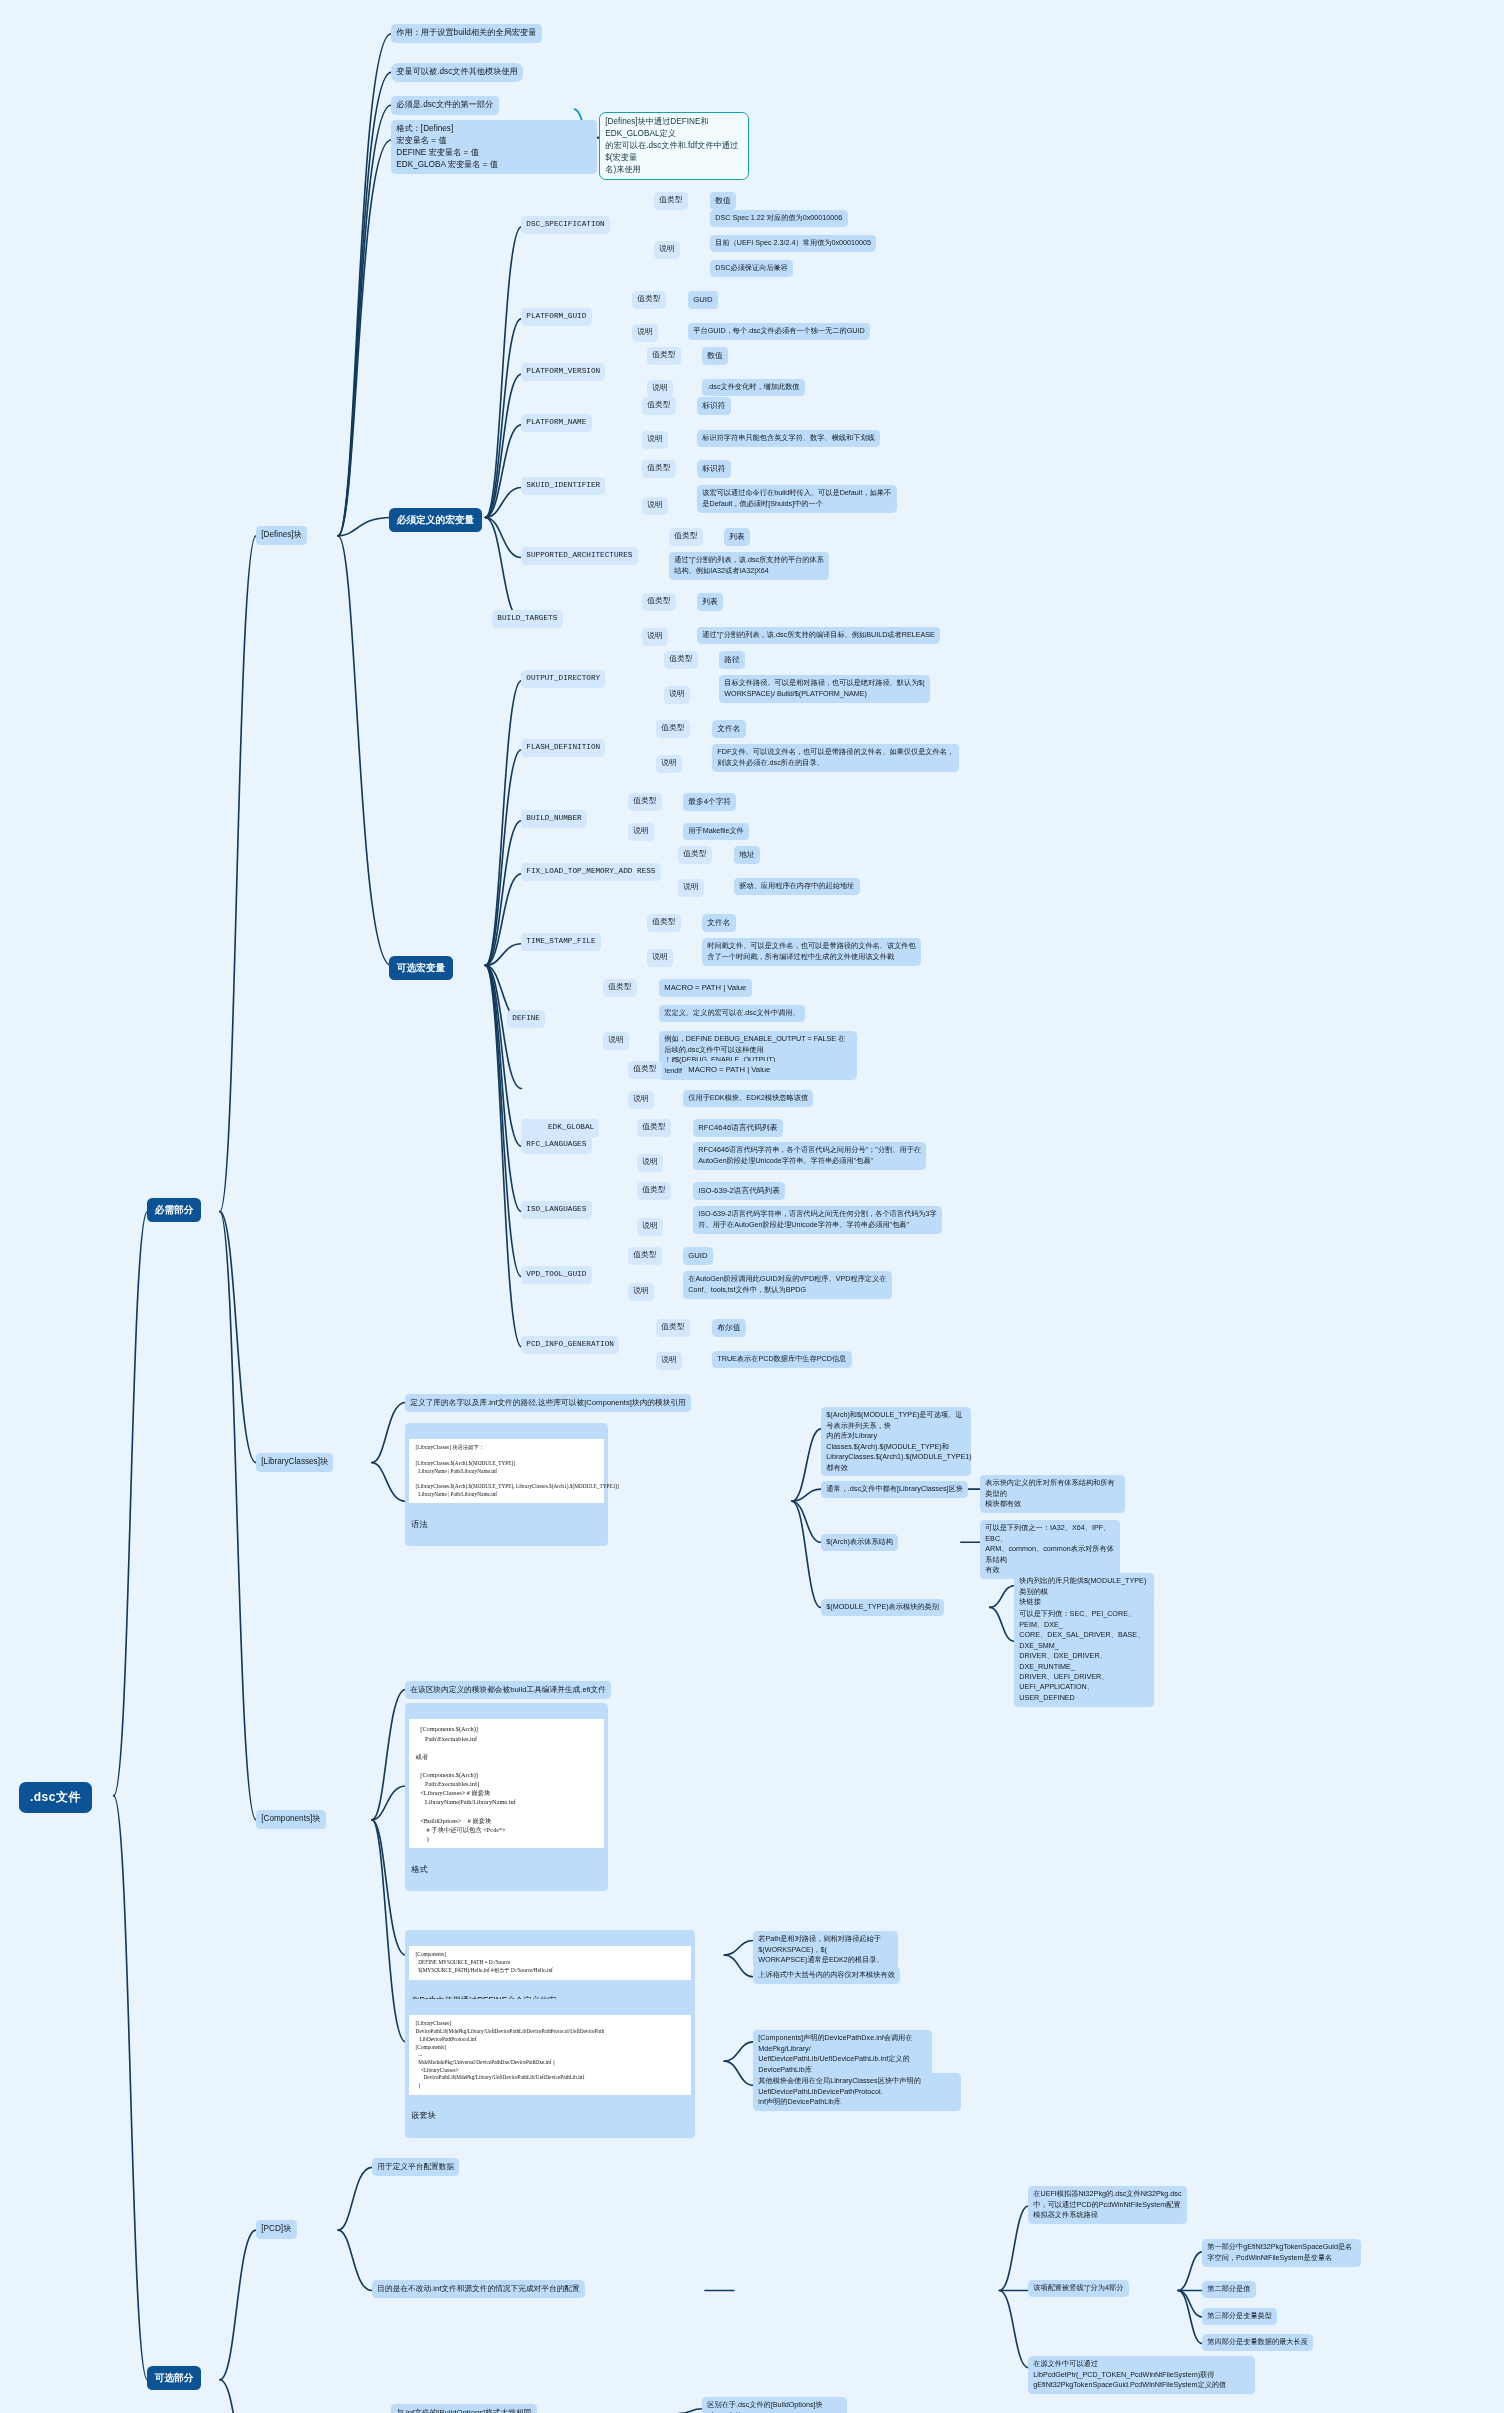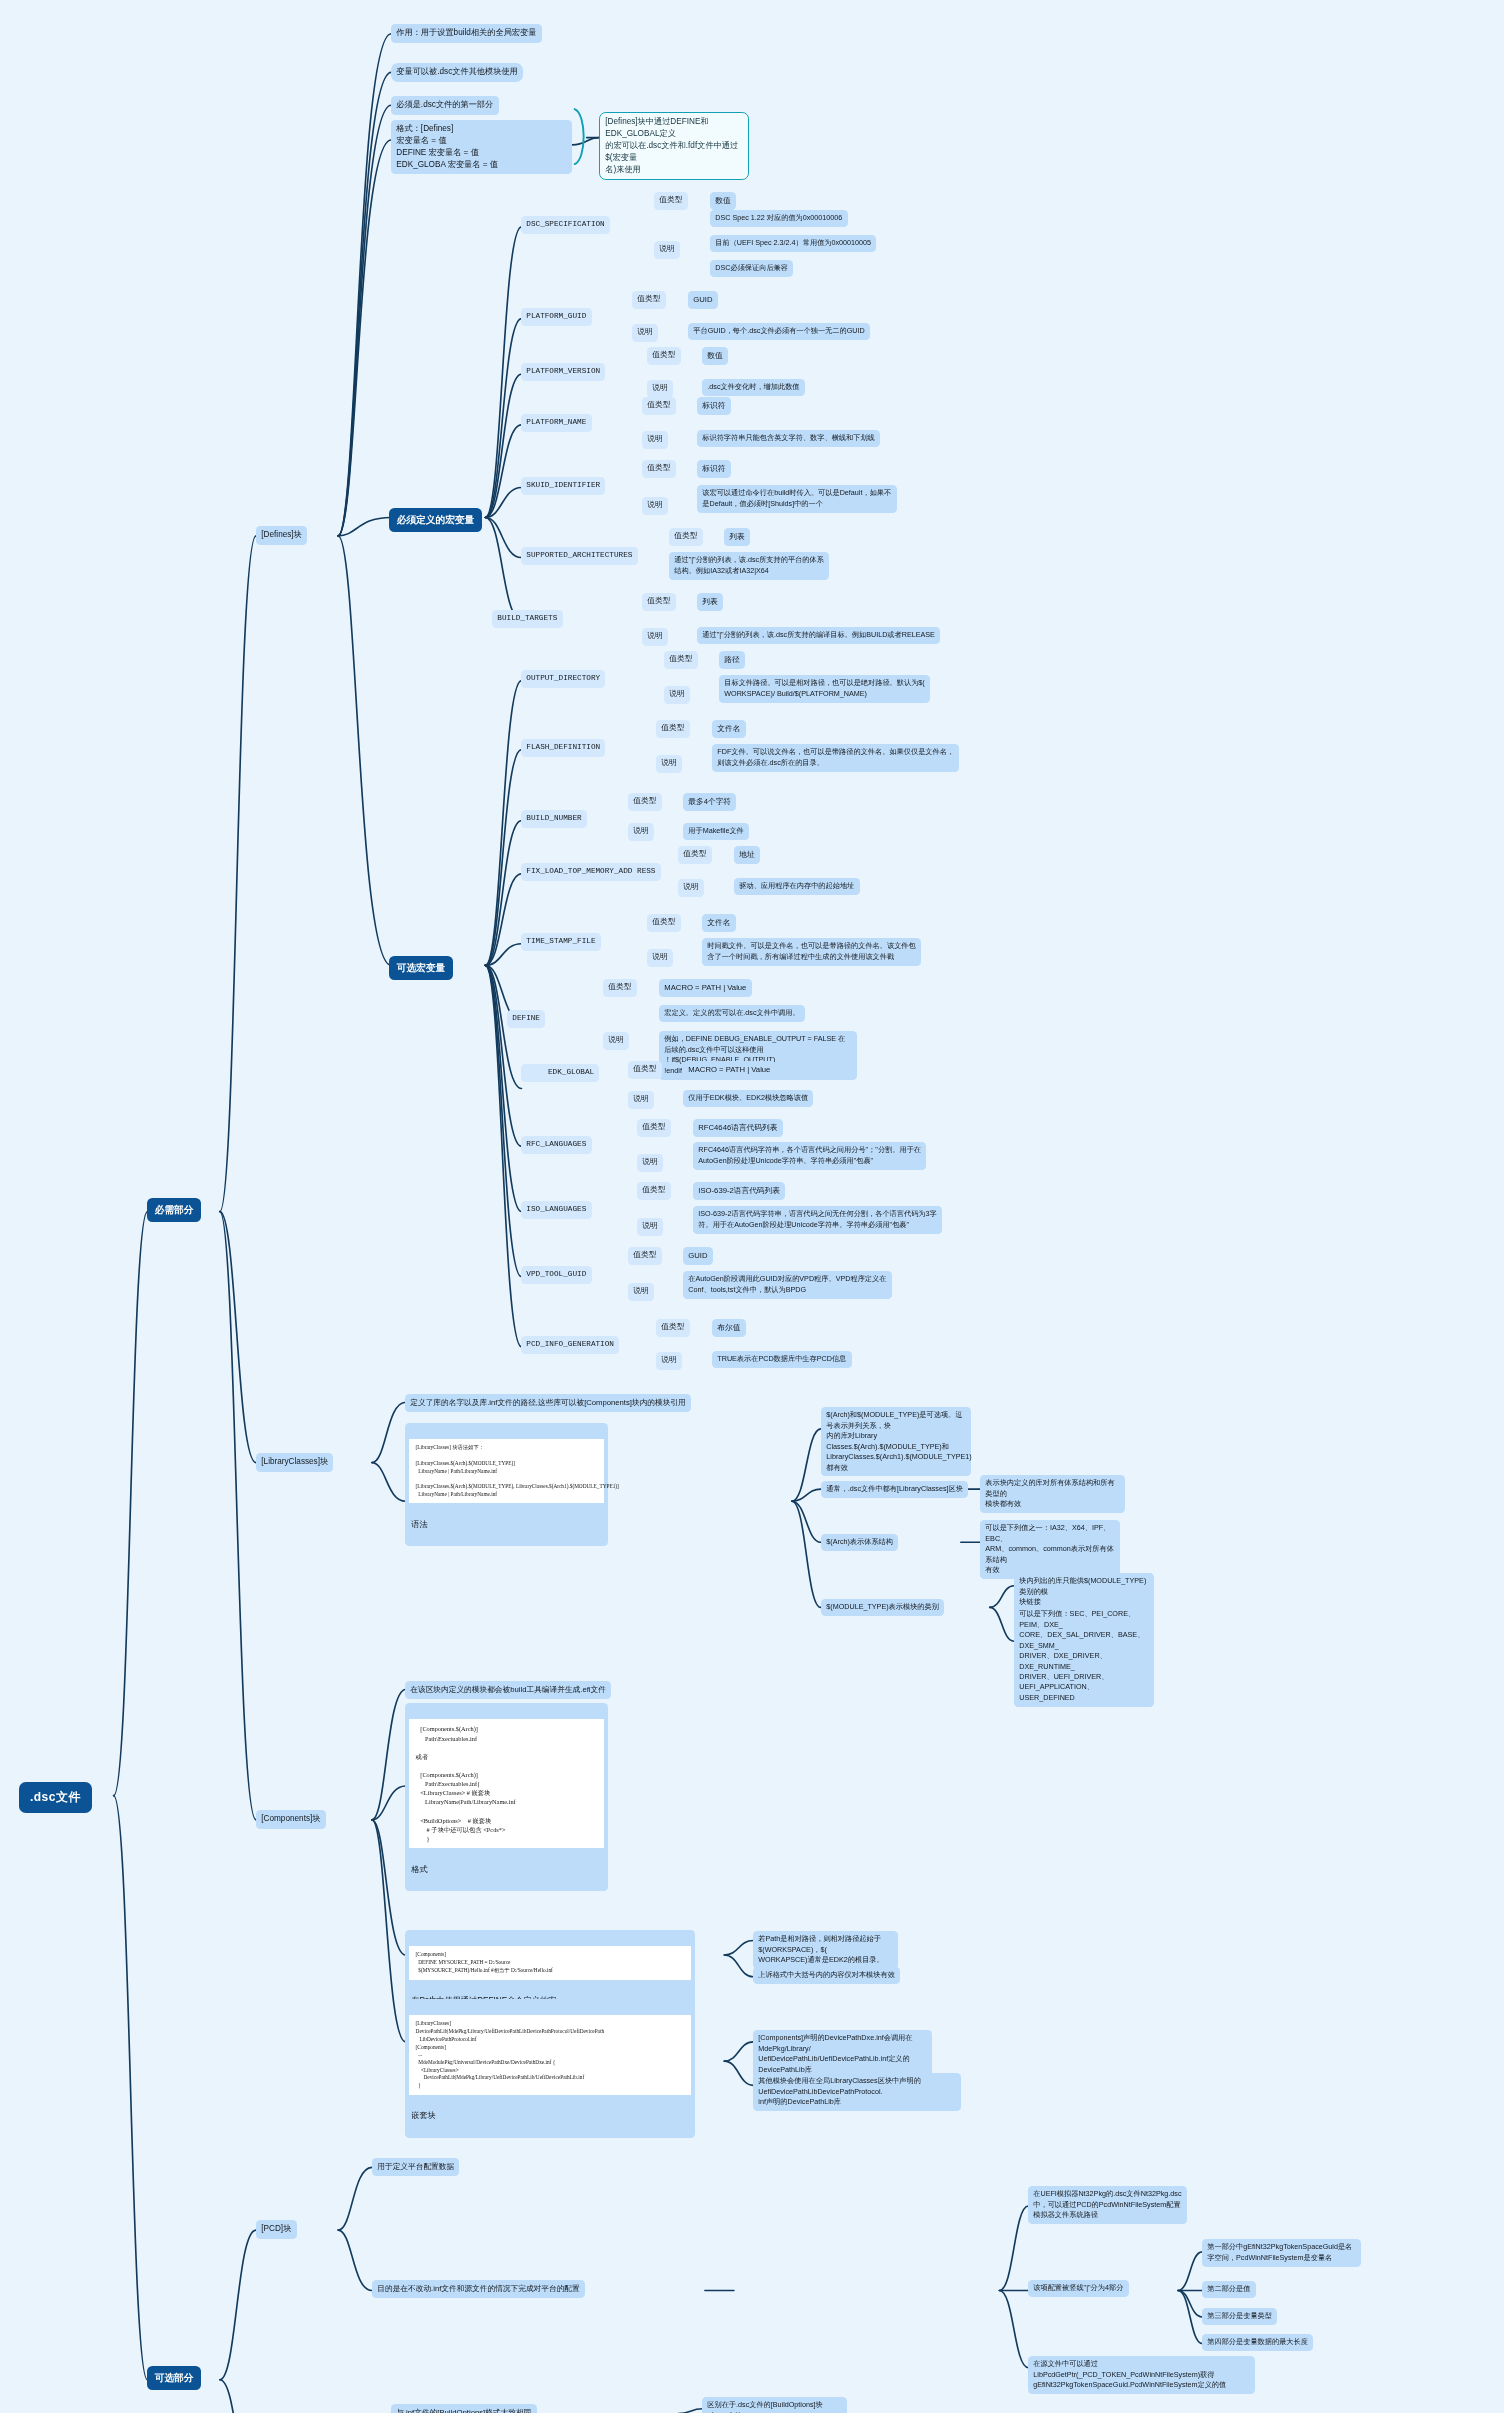--- a/index.html
+++ b/index.html
@@ -157,21 +157,21 @@
 <div class="node root" style="left:19.3px;top:1782px;">.dsc文件</div>
 
 <div class="node l1" style="left:147px;top:1198px;">必需部分</div>
 <div class="node l1" style="left:147px;top:2366px;">可选部分</div>
 
 <div class="node" style="left:256px;top:526px;">[Defines]块</div>
 
 <div class="node" style="left:391px;top:24px;">作用：用于设置build相关的全局宏变量</div>
 <div class="node" style="left:391px;top:63px;border-radius:7px;">变量可以被.dsc文件其他模块使用</div>
 <div class="node" style="left:391px;top:96px;">必须是.dsc文件的第一部分</div>
-<div class="node" style="left:391px;top:120px;width:181px;">格式：[Defines]
+<div class="node" style="left:391px;top:120px;width:206px;">格式：[Defines]
           宏变量名  =  值
           DEFINE  宏变量名  =  值
           EDK_GLOBA  宏变量名 = 值</div>
 <div class="node teal" style="left:599px;top:112px;width:150px;">[Defines]块中通过DEFINE和EDK_GLOBAL定义
 的宏可以在.dsc文件和.fdf文件中通过$(宏变量
 名)来使用</div>
 
 <div class="node l1" style="left:389px;top:508px;">必须定义的宏变量</div>
 
 <div class="node l1" style="left:389px;top:956px;">可选宏变量</div>
@@ -256,21 +256,21 @@
 
 <div class="node pale s16" style="left:507px;top:1010px;">DEFINE</div>
 <div class="node pale s16" style="left:603px;top:979px;">值类型</div>
 <div class="node s16" style="left:659px;top:979px;">MACRO =  PATH |  Value</div>
 <div class="node pale s16" style="left:603px;top:1032px;">说明</div>
 <div class="node s15" style="left:659px;top:1005px;">宏定义。定义的宏可以在.dsc文件中调用。</div>
 <div class="node s15" style="left:659px;top:1031px;width:198px;">例如，DEFINE  DEBUG_ENABLE_OUTPUT = FALSE  在后续的.dsc文件中可以这样使用
 ！if$(DEBUG_ENABLE_OUTPUT)
 !endif</div>
 
-<div class="node pale s16" style="left:521px;top:1064px;padding-left:27px;">EDK_GLOBAL</div>
+<div class="node pale s16" style="left:521px;top:1119px;padding-left:27px;">EDK_GLOBAL</div>
 <div class="node pale s16" style="left:628px;top:1061px;">值类型</div>
 <div class="node s16" style="left:683px;top:1061px;">MACRO  =  PATH  |  Value</div>
 <div class="node pale s16" style="left:628px;top:1091px;">说明</div>
 <div class="node s15" style="left:683px;top:1090px;">仅用于EDK模块。EDK2模块忽略该值</div>
 
 <div class="node pale s16" style="left:521px;top:1136px;">RFC_LANGUAGES</div>
 <div class="node pale s16" style="left:637px;top:1119px;">值类型</div>
 <div class="node s16" style="left:693px;top:1119px;">RFC4646语言代码列表</div>
 <div class="node pale s16" style="left:637px;top:1154px;">说明</div>
 <div class="node s15" style="left:693px;top:1142px;">RFC4646语言代码字符串，各个语言代码之间用分号"；"分割。用于在

